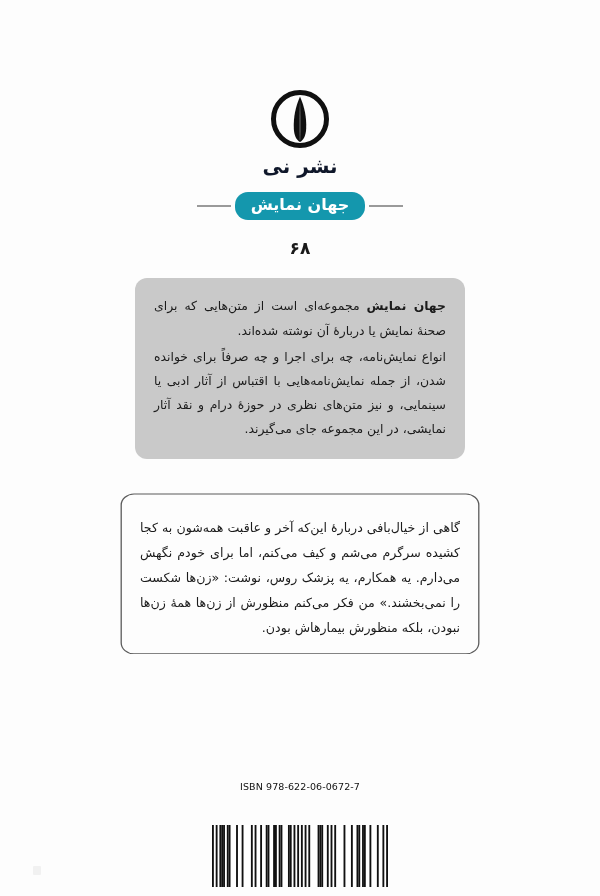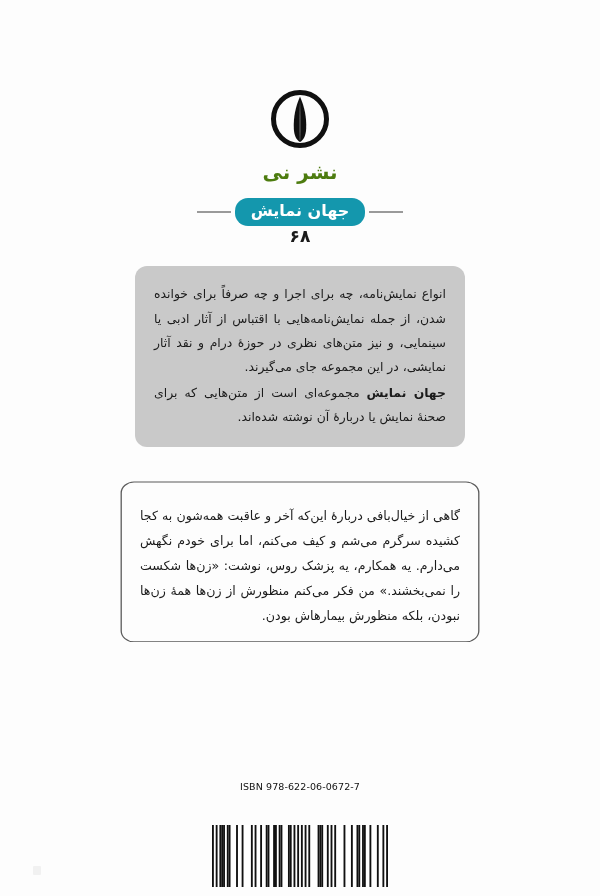--- a/index.html
+++ b/index.html
@@ -30,24 +30,24 @@
     display: flex;
     flex-direction: column;
     align-items: center;
   }
   .logo-mark {
     width: 62px;
     height: 62px;
     display: block;
   }
   .logo-word {
-    margin-top: 12px;
+    margin-top: 6px;
     font-size: 20px;
     font-weight: 700;
-    color: #4d7c0f;
+    color: #0f172a;
     letter-spacing: 0px;
     direction: rtl;
     line-height: 1;
   }
 
   
   .series-row {
     margin-top: 16px;
     display: flex;
     align-items: center;
@@ -66,21 +66,21 @@
     border-radius: 13px;
     padding: 4px 16px 6px 16px;
     font-size: 16px;
     font-weight: 700;
     direction: rtl;
     white-space: nowrap;
     line-height: 1.15;
     margin: 0 4px;
   }
   .series-number {
-    margin-top: 0;
+    margin-top: 18px;
     font-size: 17px;
     font-weight: 700;
     color: #1a1a1a;
     direction: rtl;
   }
 
   
   .desc-panel {
     margin-top: 20px;
     width: 330px;
@@ -188,22 +188,22 @@
   </div>
 
   <div class="series-row">
     <span class="series-rule"></span>
     <span class="series-badge">جهان نمایش</span>
     <span class="series-rule"></span>
   </div>
   <div class="series-number">۶۸</div>
 
   <div class="desc-panel">
+    <p class="desc-para"><span class="desc-lead">جهان نمایش</span><span> مجموعه‌ای است از متن‌هایی که برای صحنهٔ نمایش یا دربارهٔ آن نوشته شده‌اند.</span></p>
     <p class="desc-para">انواع نمایش‌نامه، چه برای اجرا و چه صرفاً برای خوانده شدن، از جمله نمایش‌نامه‌هایی با اقتباس از آثار ادبی یا سینمایی، و نیز متن‌های نظری در حوزهٔ درام و نقد آثار نمایشی، در این مجموعه جای می‌گیرند.</p>
-    <p class="desc-para"><span class="desc-lead">جهان نمایش</span><span> مجموعه‌ای است از متن‌هایی که برای صحنهٔ نمایش یا دربارهٔ آن نوشته شده‌اند.</span></p>
   </div>
 
   <div class="quote-wrap">
     <span class="quote-frame">
       <svg viewBox="0 0 360 190" preserveAspectRatio="none" xmlns="http://www.w3.org/2000/svg" aria-hidden="true">
         <path d="M 1.2 14 A 13 13 0 0 1 14 1.2 L 346 1.2 A 13 13 0 0 1 358.8 14
                  L 358.8 176 A 13 13 0 0 1 346 188.8 L 14 188.8 A 13 13 0 0 1 1.2 176 Z" fill="none" stroke="#5b5b5b" stroke-width="1.3"></path>
       </svg>
     </span>
     <p class="quote-para">گاهی از خیال‌بافی دربارهٔ این‌که آخر و عاقبت همه‌شون به کجا کشیده سرگرم می‌شم و کیف می‌کنم، اما برای خودم نگهش می‌دارم. یه همکارم، یه پزشک روس، نوشت: «زن‌ها شکست را نمی‌بخشند.» من فکر می‌کنم منظورش از زن‌ها همهٔ زن‌ها نبودن، بلکه منظورش بیمارهاش بودن.</p>

